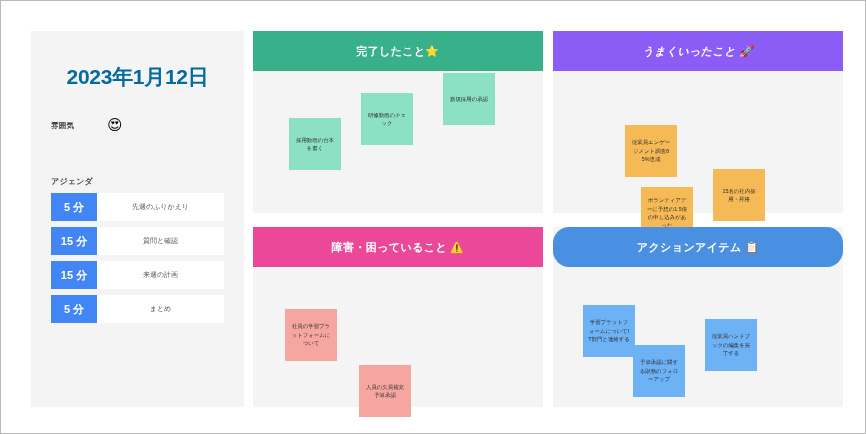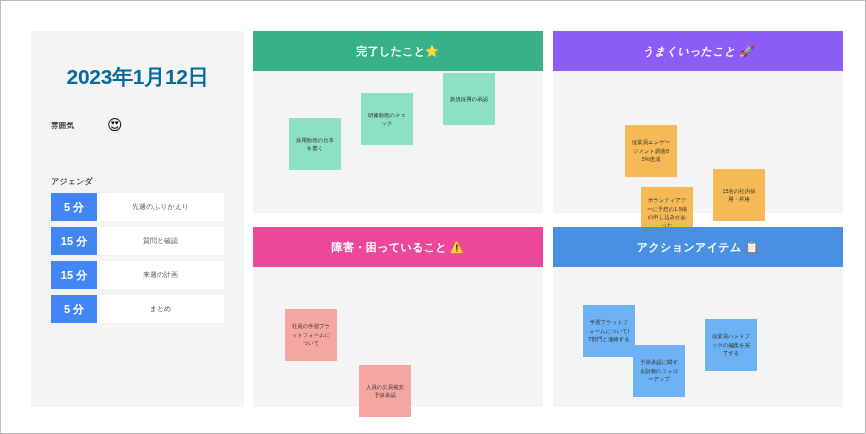--- a/index.html
+++ b/index.html
@@ -209,21 +209,21 @@
 
   <div class="quad" id="quad-blockers">
     <div class="quad-header" style="background: #ec4899; font-family: Liberation Serif, serif;">障害・困っていること ⚠️</div>
     <div class="quad-body">
         <div class="note" style="left: 32px; top: 42px; width: 52px; height: 52px; background: rgb(246, 166, 160);">社員の学習プラットフォームについて</div>
         <div class="note" style="left: 106px; top: 98px; width: 52px; height: 52px; background: rgb(246, 166, 160);">人員の欠員補充予算承認</div>
       </div>
   </div>
 
   <div class="quad" id="quad-actions">
-    <div class="quad-header" style="background: rgb(74, 144, 226);">アクションアイテム 📋</div>
+    <div class="quad-header" style="background: rgb(74, 144, 226); border-radius: 16px;">アクションアイテム 📋</div>
     <div class="quad-body">
         <div class="note" style="left: 30px; top: 38px; width: 52px; height: 52px; background: rgb(108, 178, 245);">学習プラットフォームについてIT部門と連絡する</div>
         <div class="note" style="left: 80px; top: 78px; width: 52px; height: 52px; background: rgb(108, 178, 245);">予算承認に関する財務のフォローアップ</div>
         <div class="note" style="left: 152px; top: 52px; width: 52px; height: 52px; background: rgb(108, 178, 245);">従業員ハンドブックの編集を完了する</div>
       </div>
   </div>
 
 </div>
 
 </body></html>

